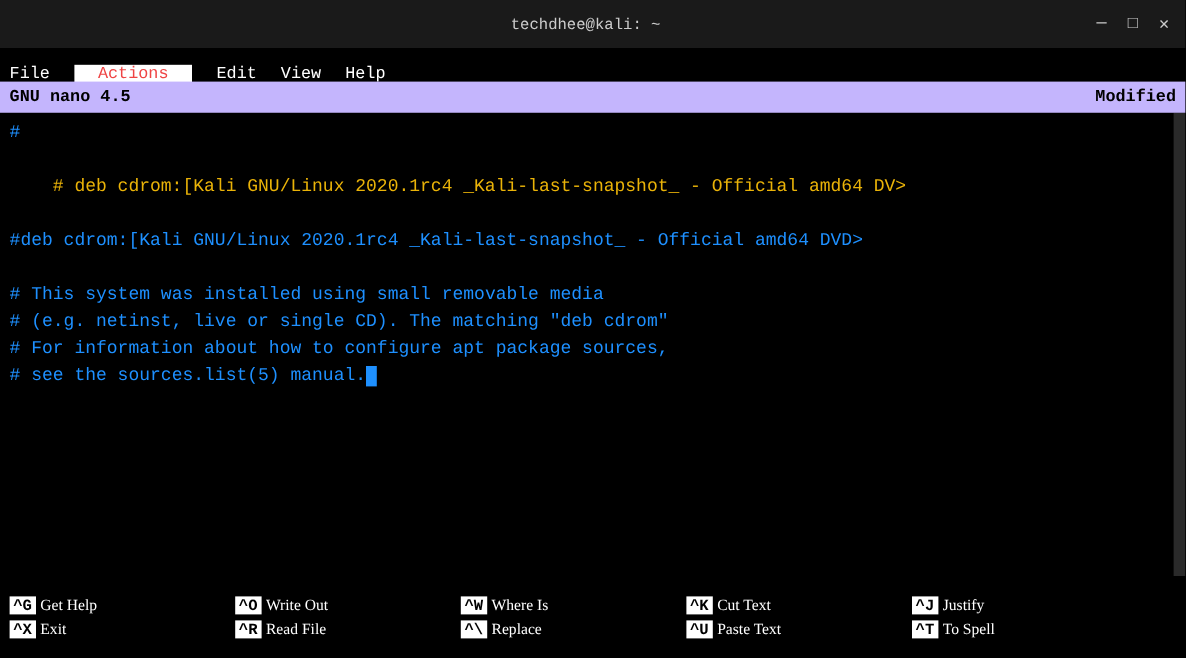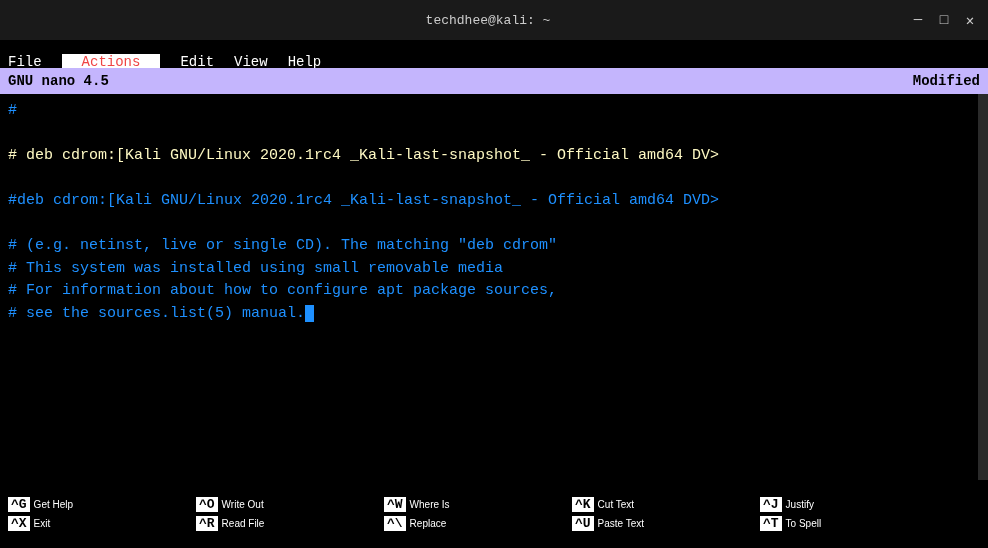--- a/index.html
+++ b/index.html
@@ -115,22 +115,22 @@
       color: #000;
       font-size: 13px;
       font-weight: bold;
       font-family: 'Courier New', Courier, monospace;
       padding: 0 3px;
       margin-right: 4px;
       white-space: nowrap;
     }
     .shortcut-label {
       color: #fff;
-      font-size: 10px;
-      font-family: Liberation Sans, sans-serif;
+      font-size: 13px;
+      font-family: Liberation Serif, serif;
       white-space: nowrap;
     }
 
     #editor-wrapper {
       flex: 1;
       position: relative;
       overflow: hidden;
       display: flex;
     }
     #editor-content {
@@ -172,26 +172,26 @@
 <div id="status-bar">
   <span>GNU nano 4.5</span>
   <span>Modified</span>
 </div>
 
 <div id="editor-wrapper">
   <div id="editor-content">
 
   <div class="editor-line">#</div>
       <div class="editor-line">&nbsp;</div>
-      <div class="editor-line" style="color: #fef9c3;"># deb cdrom:[Kali GNU/Linux 2020.1rc4 _Kali-last-snapshot_ - Official amd64 DV&gt;</div>
+      <div class="editor-line" style="color: #eab308; margin-left: 36px;"># deb cdrom:[Kali GNU/Linux 2020.1rc4 _Kali-last-snapshot_ - Official amd64 DV&gt;</div>
       <div class="editor-line">&nbsp;</div>
       <div class="editor-line" style="color: rgb(30, 144, 255);">#deb cdrom:[Kali GNU/Linux 2020.1rc4 _Kali-last-snapshot_ - Official amd64 DVD&gt;</div>
       <div class="editor-line">&nbsp;</div>
+      <div class="editor-line"># This system was installed using small removable media</div>
       <div class="editor-line"># (e.g. netinst, live or single CD). The matching "deb cdrom"</div>
-      <div class="editor-line"># This system was installed using small removable media</div>
       <div class="editor-line"># For information about how to configure apt package sources,</div>
       <div class="editor-line"># see the sources.list(5) manual.<span class="cursor"> </span></div>
     </div>
   <div id="right-scrollbar"></div>
 </div>
 
 <div id="shortcuts">
   <div class="shortcut-row" id="shortcut-row-0">
       <div class="shortcut-item">
         <span class="shortcut-key">^G</span>

